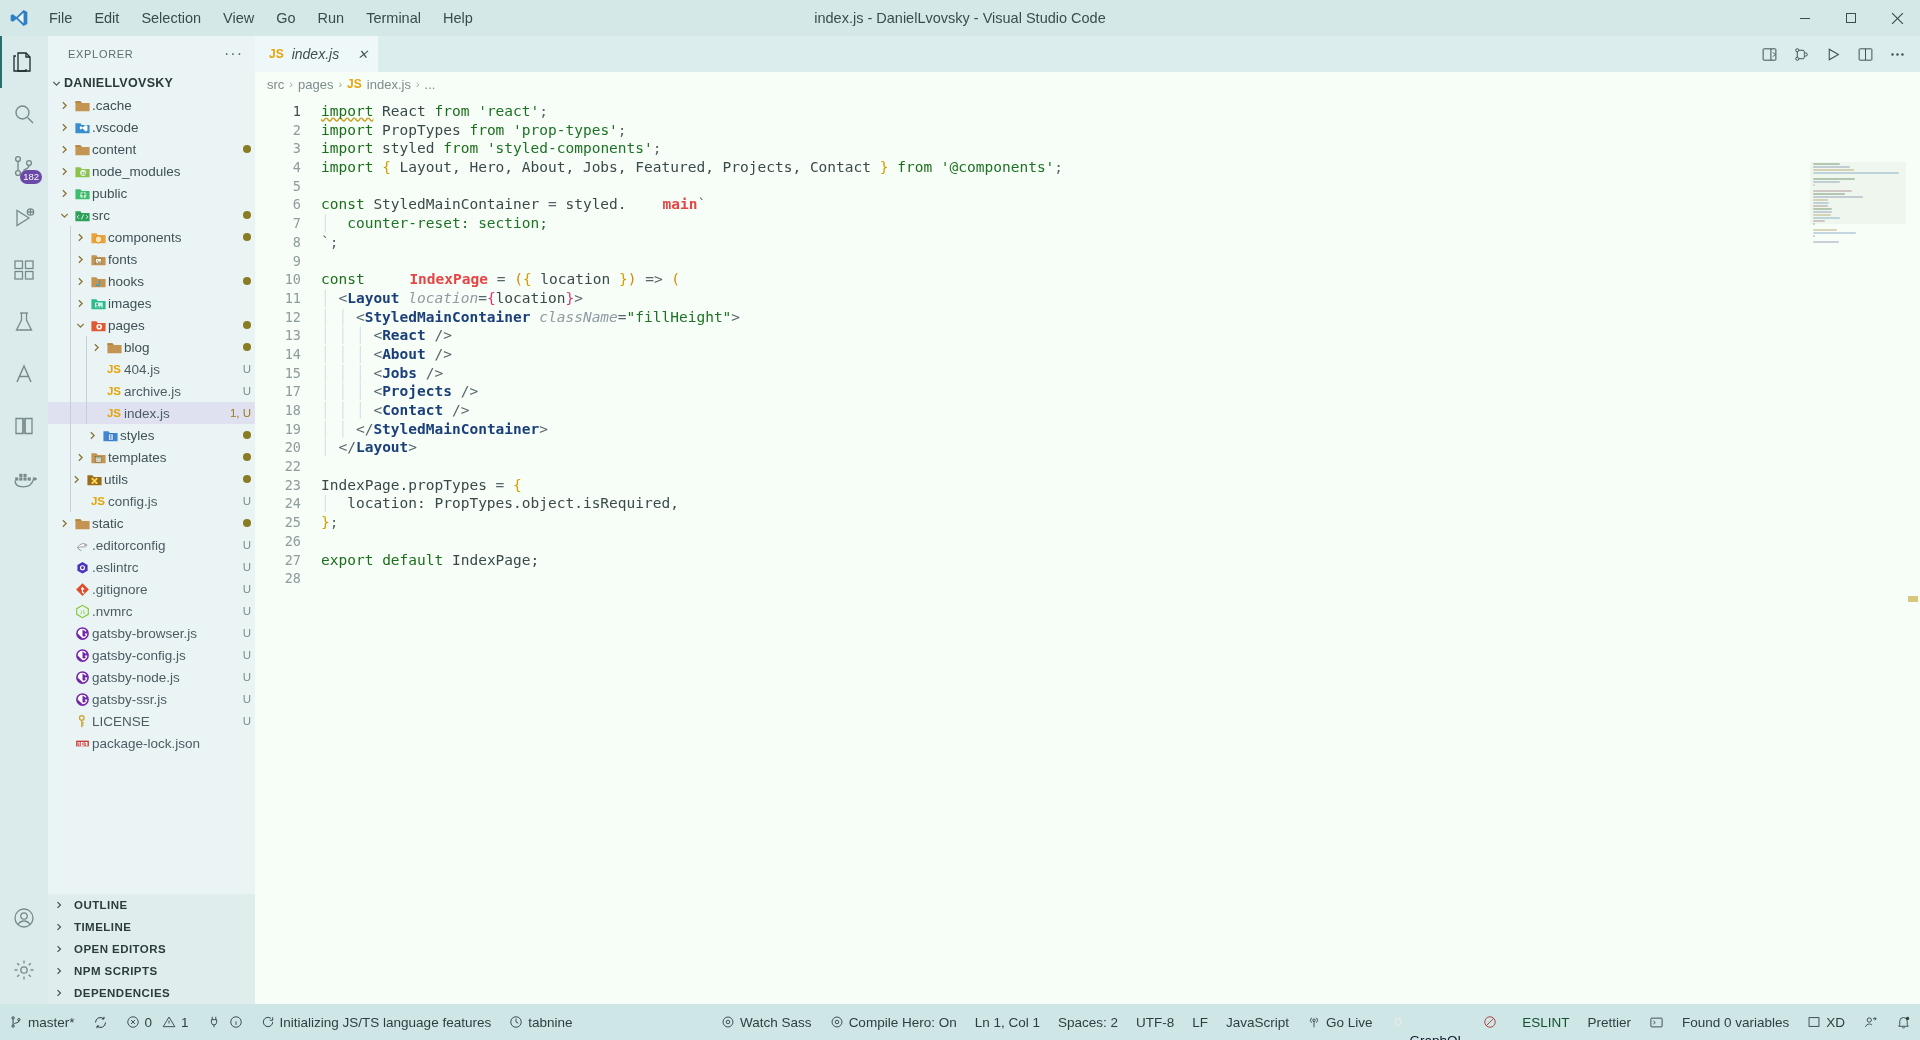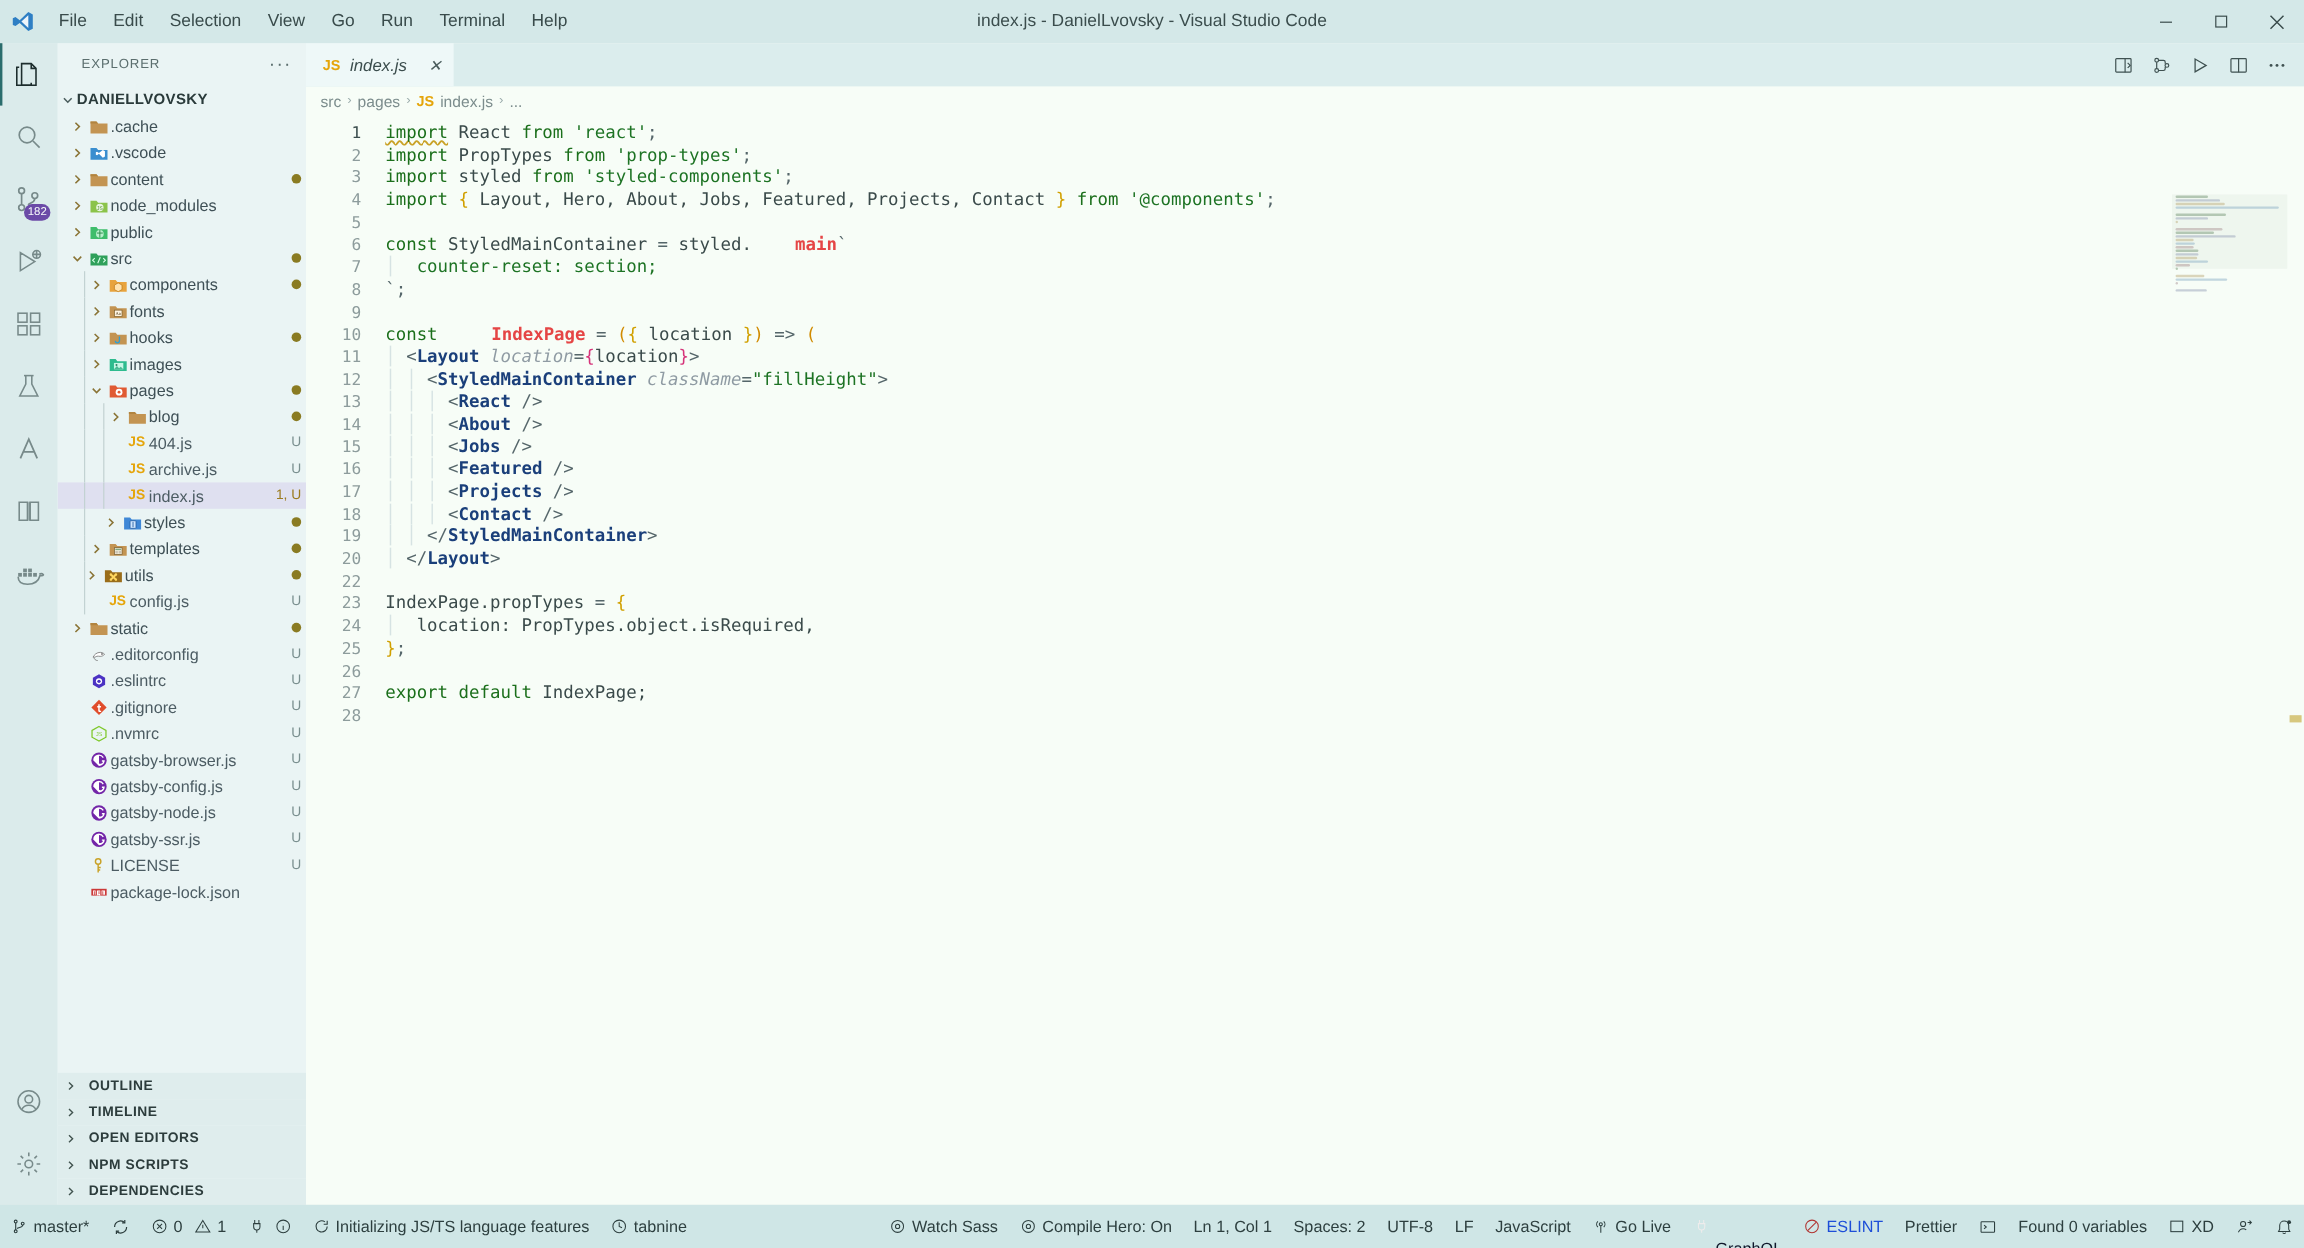--- a/index.html
+++ b/index.html
@@ -160,21 +160,21 @@
   }
 
   
   .statusbar {
     position: absolute; left: 0; bottom: 0; width: 1920px; height: 36px;
     background: #cfe6e6; display: flex; align-items: center;
     font-size: 13.5px; color: #2d3f3f;
   }
   .st { display: flex; align-items: center; gap: 5px; padding: 0 9px; height: 36px; white-space: nowrap; }
   .st.right-group { margin-left: auto; }
-  .st-eslint { color: #1d4ed8; }
+  .st-eslint { color: #14532d; margin-left: 20px; }
   .st-graphql { color: #0f172a; margin-top: 36px; }
   svg { display: block; }
 </style>
 </head>
 <body>
 
 <div class="titlebar">
   <div class="vs-logo">
     <svg width="20" height="20" viewBox="0 0 24 24">
       <path d="M17.5 2.5 22 4.8v14.4l-4.5 2.3-8.6-8.2-4.2 3.2L2 15.4V8.6l2.7-1.1 4.2 3.2z" fill="#2f7fc4"></path>
@@ -830,21 +830,20 @@
         <div class="cline"><span class="lnum">6</span><span class="ctext"><span class="t-kw2">const</span><span class="t-plain"> StyledMainContainer </span><span class="t-punc">=</span><span class="t-plain"> styled.</span><span class="t-comp">main</span><span class="t-punc">`</span></span></div>
         <div class="cline"><span class="lnum">7</span><span class="ctext"><span class="ig">│ </span><span class="t-css"> counter-reset: section;</span></span></div>
         <div class="cline"><span class="lnum">8</span><span class="ctext"><span class="t-punc">`;</span></span></div>
         <div class="cline"><span class="lnum">9</span><span class="ctext"></span></div>
         <div class="cline"><span class="lnum">10</span><span class="ctext"><span class="t-kw2">const</span><span class="t-plain"> </span><span class="t-comp">IndexPage</span><span class="t-plain"> </span><span class="t-punc">=</span><span class="t-plain"> </span><span class="t-paren">(</span><span class="t-brace">{</span><span class="t-plain"> location </span><span class="t-brace">}</span><span class="t-paren">)</span><span class="t-plain"> </span><span class="t-punc">=&gt;</span><span class="t-plain"> </span><span class="t-paren">(</span></span></div>
         <div class="cline"><span class="lnum">11</span><span class="ctext"><span class="ig">│ </span><span class="t-punc">&lt;</span><span class="t-tag">Layout</span><span class="t-plain"> </span><span class="t-attr">location</span><span class="t-punc">=</span><span class="t-pink">{</span><span class="t-plain">location</span><span class="t-pink">}</span><span class="t-punc">&gt;</span></span></div>
         <div class="cline"><span class="lnum">12</span><span class="ctext"><span class="ig">│ │ </span><span class="t-punc">&lt;</span><span class="t-tag">StyledMainContainer</span><span class="t-plain"> </span><span class="t-attr">className</span><span class="t-punc">=</span><span class="t-str">"fillHeight"</span><span class="t-punc">&gt;</span></span></div>
         <div class="cline"><span class="lnum">13</span><span class="ctext"><span class="ig">│ │ │ </span><span class="t-punc">&lt;</span><span class="t-tag">React</span><span class="t-plain"> </span><span class="t-punc">/&gt;</span></span></div>
         <div class="cline"><span class="lnum">14</span><span class="ctext"><span class="ig">│ │ │ </span><span class="t-punc">&lt;</span><span class="t-tag">About</span><span class="t-plain"> </span><span class="t-punc">/&gt;</span></span></div>
         <div class="cline"><span class="lnum">15</span><span class="ctext"><span class="ig">│ │ │ </span><span class="t-punc">&lt;</span><span class="t-tag">Jobs</span><span class="t-plain"> </span><span class="t-punc">/&gt;</span></span></div>
-        <div class="cline"><span class="lnum">16</span><span class="ctext"><span class="ig">│ │ │ </span><span class="t-punc">&lt;</span><span class="t-tag">Featured</span><span class="t-plain"> </span><span class="t-punc">/&gt;</span></span></div>
         <div class="cline"><span class="lnum">17</span><span class="ctext"><span class="ig">│ │ │ </span><span class="t-punc">&lt;</span><span class="t-tag">Projects</span><span class="t-plain"> </span><span class="t-punc">/&gt;</span></span></div>
         <div class="cline"><span class="lnum">18</span><span class="ctext"><span class="ig">│ │ │ </span><span class="t-punc">&lt;</span><span class="t-tag">Contact</span><span class="t-plain"> </span><span class="t-punc">/&gt;</span></span></div>
         <div class="cline"><span class="lnum">19</span><span class="ctext"><span class="ig">│ │ </span><span class="t-punc">&lt;/</span><span class="t-tag">StyledMainContainer</span><span class="t-punc">&gt;</span></span></div>
         <div class="cline"><span class="lnum">20</span><span class="ctext"><span class="ig">│ </span><span class="t-punc">&lt;/</span><span class="t-tag">Layout</span><span class="t-punc">&gt;</span></span></div>
         <div class="cline"><span class="lnum">22</span><span class="ctext"></span></div>
         <div class="cline"><span class="lnum">23</span><span class="ctext"><span class="t-plain">IndexPage.propTypes </span><span class="t-punc">=</span><span class="t-plain"> </span><span class="t-brace">{</span></span></div>
         <div class="cline"><span class="lnum">24</span><span class="ctext"><span class="ig">│ </span><span class="t-plain"> location: PropTypes.object.isRequired,</span></span></div>
         <div class="cline"><span class="lnum">25</span><span class="ctext"><span class="t-brace">}</span><span class="t-punc">;</span></span></div>
         <div class="cline"><span class="lnum">26</span><span class="ctext"></span></div>
         <div class="cline"><span class="lnum">27</span><span class="ctext"><span class="t-kw2">export</span><span class="t-plain"> </span><span class="t-kw2">default</span><span class="t-plain"> IndexPage;</span></span></div>

